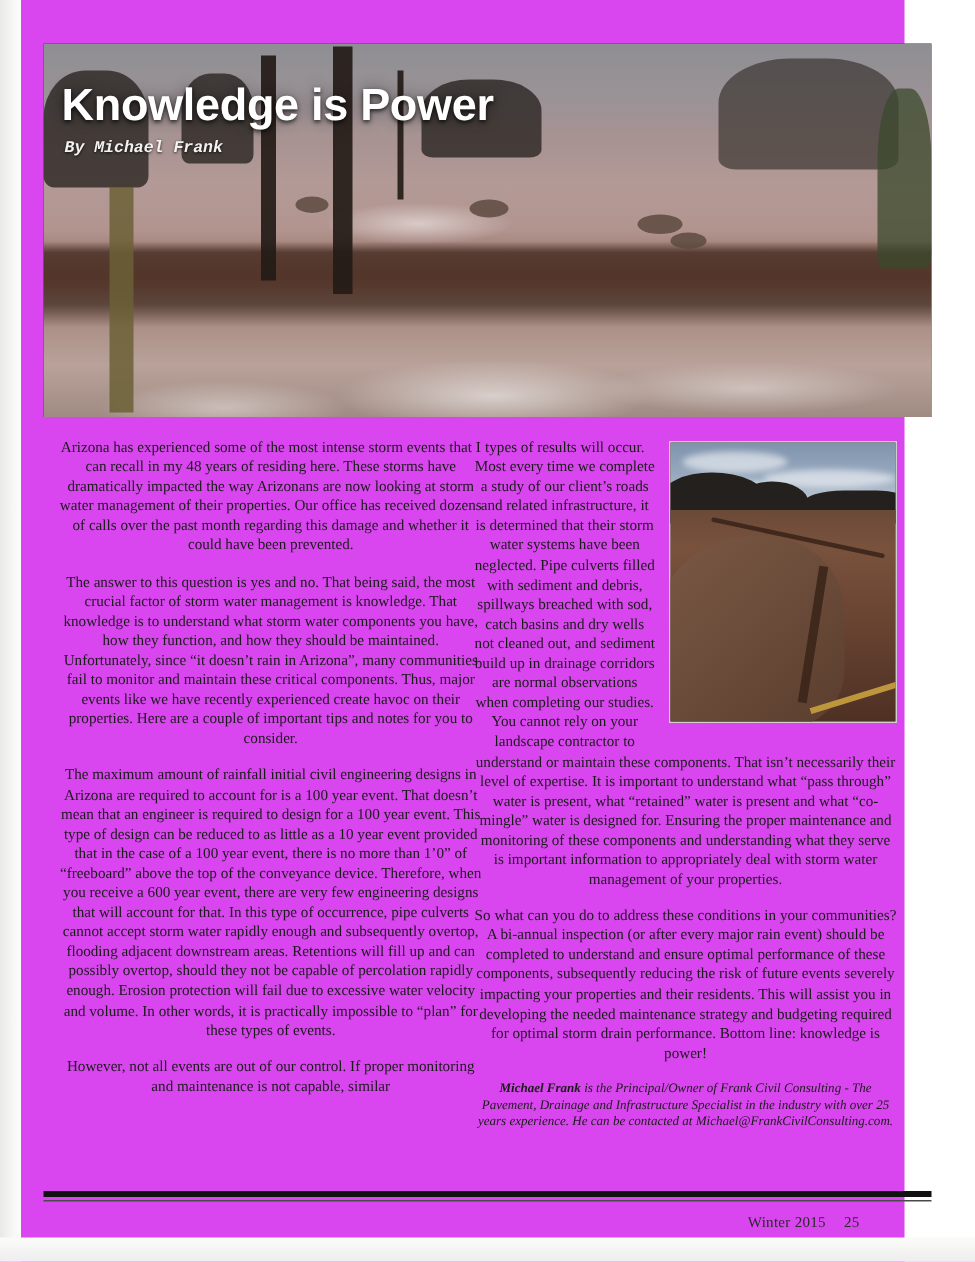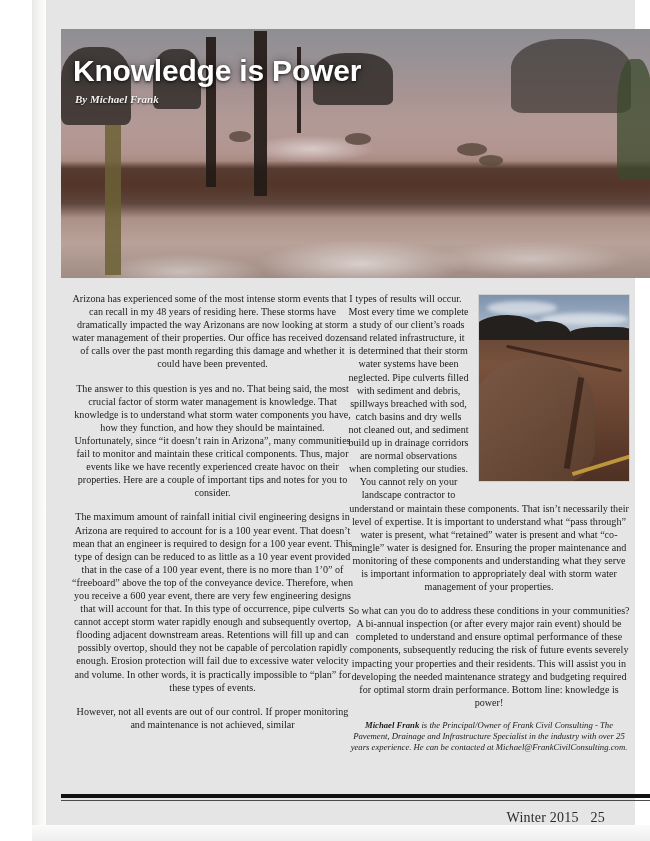--- a/index.html
+++ b/index.html
@@ -13,22 +13,21 @@
     overflow: hidden;
     font-family: "Liberation Serif", serif;
     position: relative;
   }
 
   .page {
     position: absolute;
     left: 0; top: 0;
     width: 603px;
     height: 841px;
-    background: #e5e5e5;
-    margin-left: 32px;
+    background: #d946ef;
   }
 
   
   .scan-edge-left {
     position: absolute;
     left: 0; top: 0;
     width: 14px; height: 841px;
     background: linear-gradient(to right, #e9e9e9 0%, #f7f7f6 60%, #fdfdfc 100%);
   }
   .scan-edge-bottom {
@@ -100,21 +99,21 @@
     font-weight: bold;
     font-size: 30px;
     letter-spacing: -0.2px;
     color: #ffffff;
     text-shadow: 0 1px 3px rgba(0,0,0,.75), 0 0 10px rgba(0,0,0,.45);
     margin: 0;
   }
   .hero-byline {
     position: absolute;
     left: 14px; top: 64px;
-    font-family: Liberation Serif, serif;
+    font-family: Liberation Mono, monospace;
     font-style: italic;
     font-weight: bold;
     font-size: 11px;
     color: #f2f2f2;
     text-shadow: 0 1px 2px rgba(0,0,0,.8);
   }
 
   
   .col {
     position: absolute;
@@ -209,21 +208,21 @@
   }
   .footer-rule-thin {
     position: absolute;
     left: 29px; top: 800px;
     width: 592px; height: 1px;
     background: #4a4a4a;
   }
   .footer-text {
     position: absolute;
     right: 30px; top: 810px;
-    font-size: 14px;
+    font-size: 10px;
     letter-spacing: .2px;
     color: #2a2a2a;
     font-family: "Liberation Serif", serif;
   }
   .footer-text .pg {
     margin-left: 12px;
   }
 </style>
 </head>
 <body>
@@ -250,21 +249,21 @@
       <div class="hero-rock" style="left:418px; top:126px; width:24px; height:11px;"></div>
     </div>
     <h1 class="hero-title">Knowledge is Power</h1>
     <div class="hero-byline">By Michael Frank</div>
   </div>
 
   <div class="col col-left">
     <p>Arizona has experienced some of the most intense storm events that I can recall in my 48 years of residing here.  These storms have dramatically impacted the way Arizonans are now looking at storm water management of their properties.  Our office has received dozens of calls over the past month regarding this damage and whether it could have been prevented.</p>
     <p>The answer to this question is yes and no. That being said, the most crucial factor of storm water management is knowledge.  That knowledge is to understand what storm water components you have, how they function, and how they should be maintained.  Unfortunately, since “it doesn’t rain in Arizona”, many communities fail to monitor and maintain these critical components.  Thus, major events like we have recently experienced create havoc on their properties.  Here are a couple of important tips and notes for you to consider.</p>
     <p>The maximum amount of rainfall initial civil engineering designs in Arizona are required to account for is a 100 year event.  That doesn’t mean that an engineer is required to design for a 100 year event.  This type of design can be reduced to as little as a 10 year event provided that in the case of a 100 year event, there is no more than 1’0” of “freeboard” above the top of the conveyance device.  Therefore, when you receive a 600 year event, there are very few engineering designs that will account for that. In this type of occurrence, pipe culverts cannot accept storm water rapidly enough and subsequently overtop, flooding adjacent downstream areas. Retentions will fill up and can possibly overtop, should they not be capable of percolation rapidly enough.  Erosion protection will fail due to excessive water velocity and volume.  In other words, it is practically impossible to “plan” for these types of events.</p>
-    <p>However, not all events are out of our control.  If proper monitoring and maintenance is not achieved, similar</p>
+    <p>However, not all events are out of our control.  If proper monitoring and maintenance is not capable, similar</p>
   </div>
 
   <div class="col col-right">
 
     <div class="inset-photo">
       <div class="inset-sky"></div>
       <div class="inset-cloud" style="left:8px; top:6px; width:70px; height:14px;"></div>
       <div class="inset-cloud" style="left:62px; top:18px; width:88px; height:12px;"></div>
       <div class="inset-cloud" style="left:20px; top:26px; width:60px; height:10px;"></div>
       <div class="inset-hill" style="left:-6px; top:20px; width:70px; height:34px;"></div>

